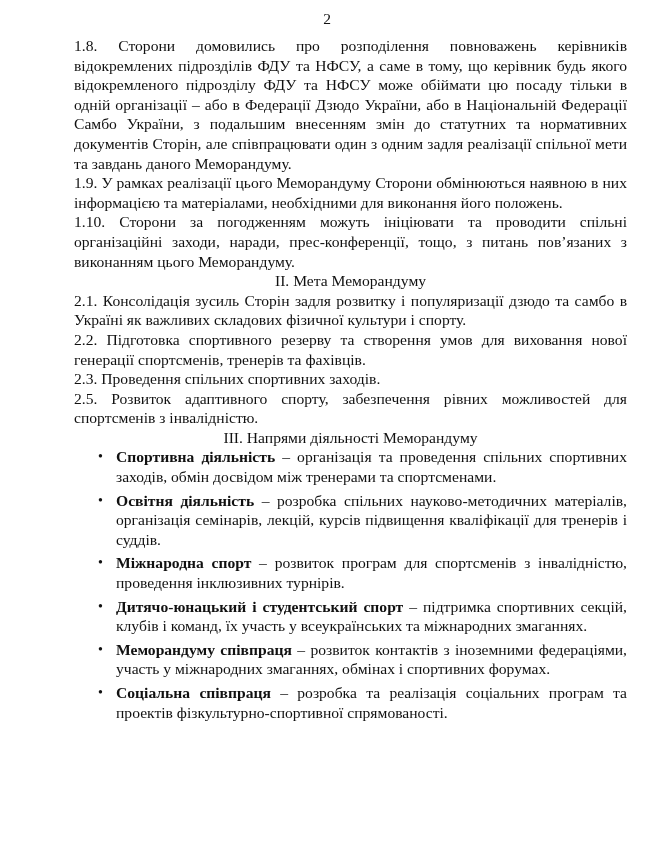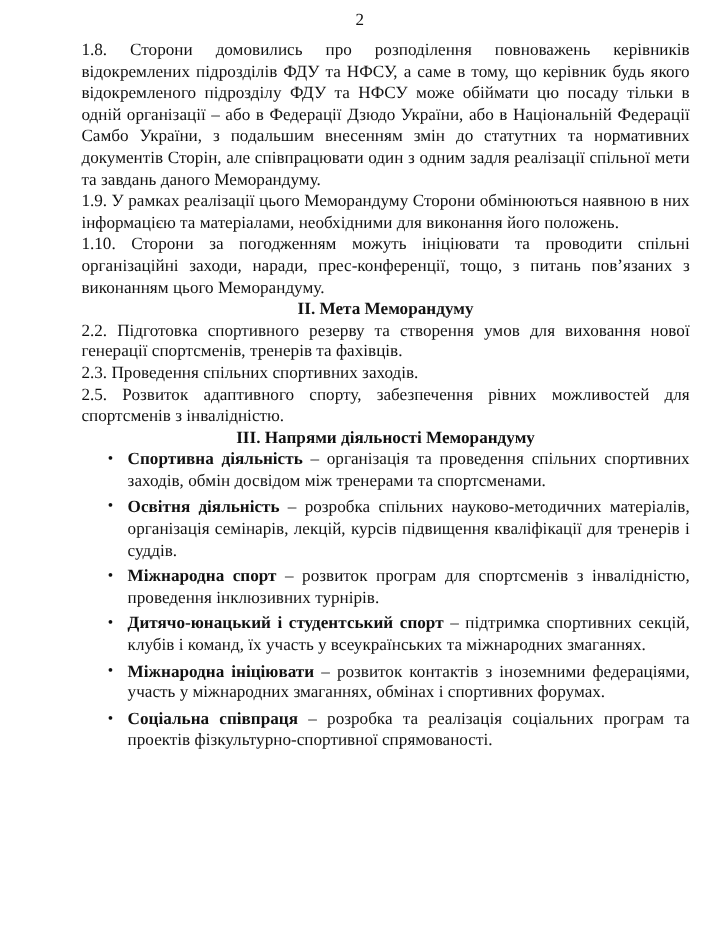--- a/index.html
+++ b/index.html
@@ -10,41 +10,42 @@
   .page-number {
     position: absolute; top: 10px; left: 0; width: 654px; text-align: center;
     font-size: 15.5px; line-height: 18px;
   }
   .content {
     position: absolute; top: 36px; left: 74px; width: 553px;
     font-size: 15.6px; line-height: 19.6px;
   }
   .content p { margin: 0; text-align: justify; }
   .content h2 {
-    margin: 0; text-align: center; font-weight: bold; font-size: 15.6px; line-height: 19.6px;
+    margin: 0; text-align: center; font-weight: normal; font-size: 15.6px; line-height: 19.6px;
   }
   ul.bullets { margin: 0; padding: 0; list-style: none; }
   ul.bullets li {
     position: relative; padding-left: 42px; text-align: justify; margin-bottom: 4px;
   }
   ul.bullets li .bullet {
     position: absolute; left: 24px; top: 0; font-size: 14px;
   }
   ul.bullets li b { font-weight: bold; }
 </style>
 </head>
 <body>
 
 <div class="page-number">2</div>
 
 <div class="content">
   <p>1.8. Сторони домовились про розподілення повноважень керівників відокремлених підрозділів ФДУ та НФСУ, а саме в тому, що керівник будь якого відокремленого підрозділу ФДУ та НФСУ може обіймати цю посаду тільки в одній організації – або в Федерації Дзюдо України, або в Національній Федерації Самбо України, з подальшим внесенням змін до статутних та нормативних документів Сторін, але співпрацювати один з одним задля реалізації спільної мети та завдань даного Меморандуму.</p>
   <p>1.9. У рамках реалізації цього Меморандуму Сторони обмінюються наявною в них інформацією та матеріалами, необхідними для виконання його положень.</p>
   <p>1.10. Сторони за погодженням можуть ініціювати та проводити спільні організаційні заходи, наради, прес-конференції, тощо, з питань пов’язаних з виконанням цього Меморандуму.</p>
   <h2>ІІ. Мета Меморандуму</h2>
+  <p>2.1. Консолідація зусиль Сторін задля розвитку і популяризації дзюдо та самбо в Україні як важливих складових фізичної культури і спорту.</p>
   <p>2.2. Підготовка спортивного резерву та створення умов для виховання нової генерації спортсменів, тренерів та фахівців.</p>
   <p>2.3. Проведення спільних спортивних заходів.</p>
   <p>2.5. Розвиток адаптивного спорту, забезпечення рівних можливостей для спортсменів з інвалідністю.</p>
   <h2>ІІІ. Напрями діяльності Меморандуму</h2>
 
   <ul class="bullets">
     <li>
       <span class="bullet">•</span>
       <b>Спортивна діяльність</b><span> – організація та проведення спільних спортивних заходів, обмін досвідом між тренерами та спортсменами.</span>
     </li>
@@ -55,21 +56,21 @@
     <li>
       <span class="bullet">•</span>
       <b>Міжнародна спорт</b><span> – розвиток програм для спортсменів з інвалідністю, проведення інклюзивних турнірів.</span>
     </li>
     <li>
       <span class="bullet">•</span>
       <b>Дитячо-юнацький і студентський спорт</b><span> – підтримка спортивних секцій, клубів і команд, їх участь у всеукраїнських та міжнародних змаганнях.</span>
     </li>
     <li>
       <span class="bullet">•</span>
-      <b>Міжнародна ініціювати</b><span> – розвиток контактів з іноземними федераціями, участь у міжнародних змаганнях, обмінах і спортивних форумах.</span>
+      <b>Меморандуму співпраця</b><span> – розвиток контактів з іноземними федераціями, участь у міжнародних змаганнях, обмінах і спортивних форумах.</span>
     </li>
     <li style="margin-bottom:0">
       <span class="bullet">•</span>
       <b>Соціальна співпраця</b><span> – розробка та реалізація соціальних програм та проектів фізкультурно-спортивної спрямованості.</span>
     </li>
   </ul>
 
 </div>
 
 </body></html>

